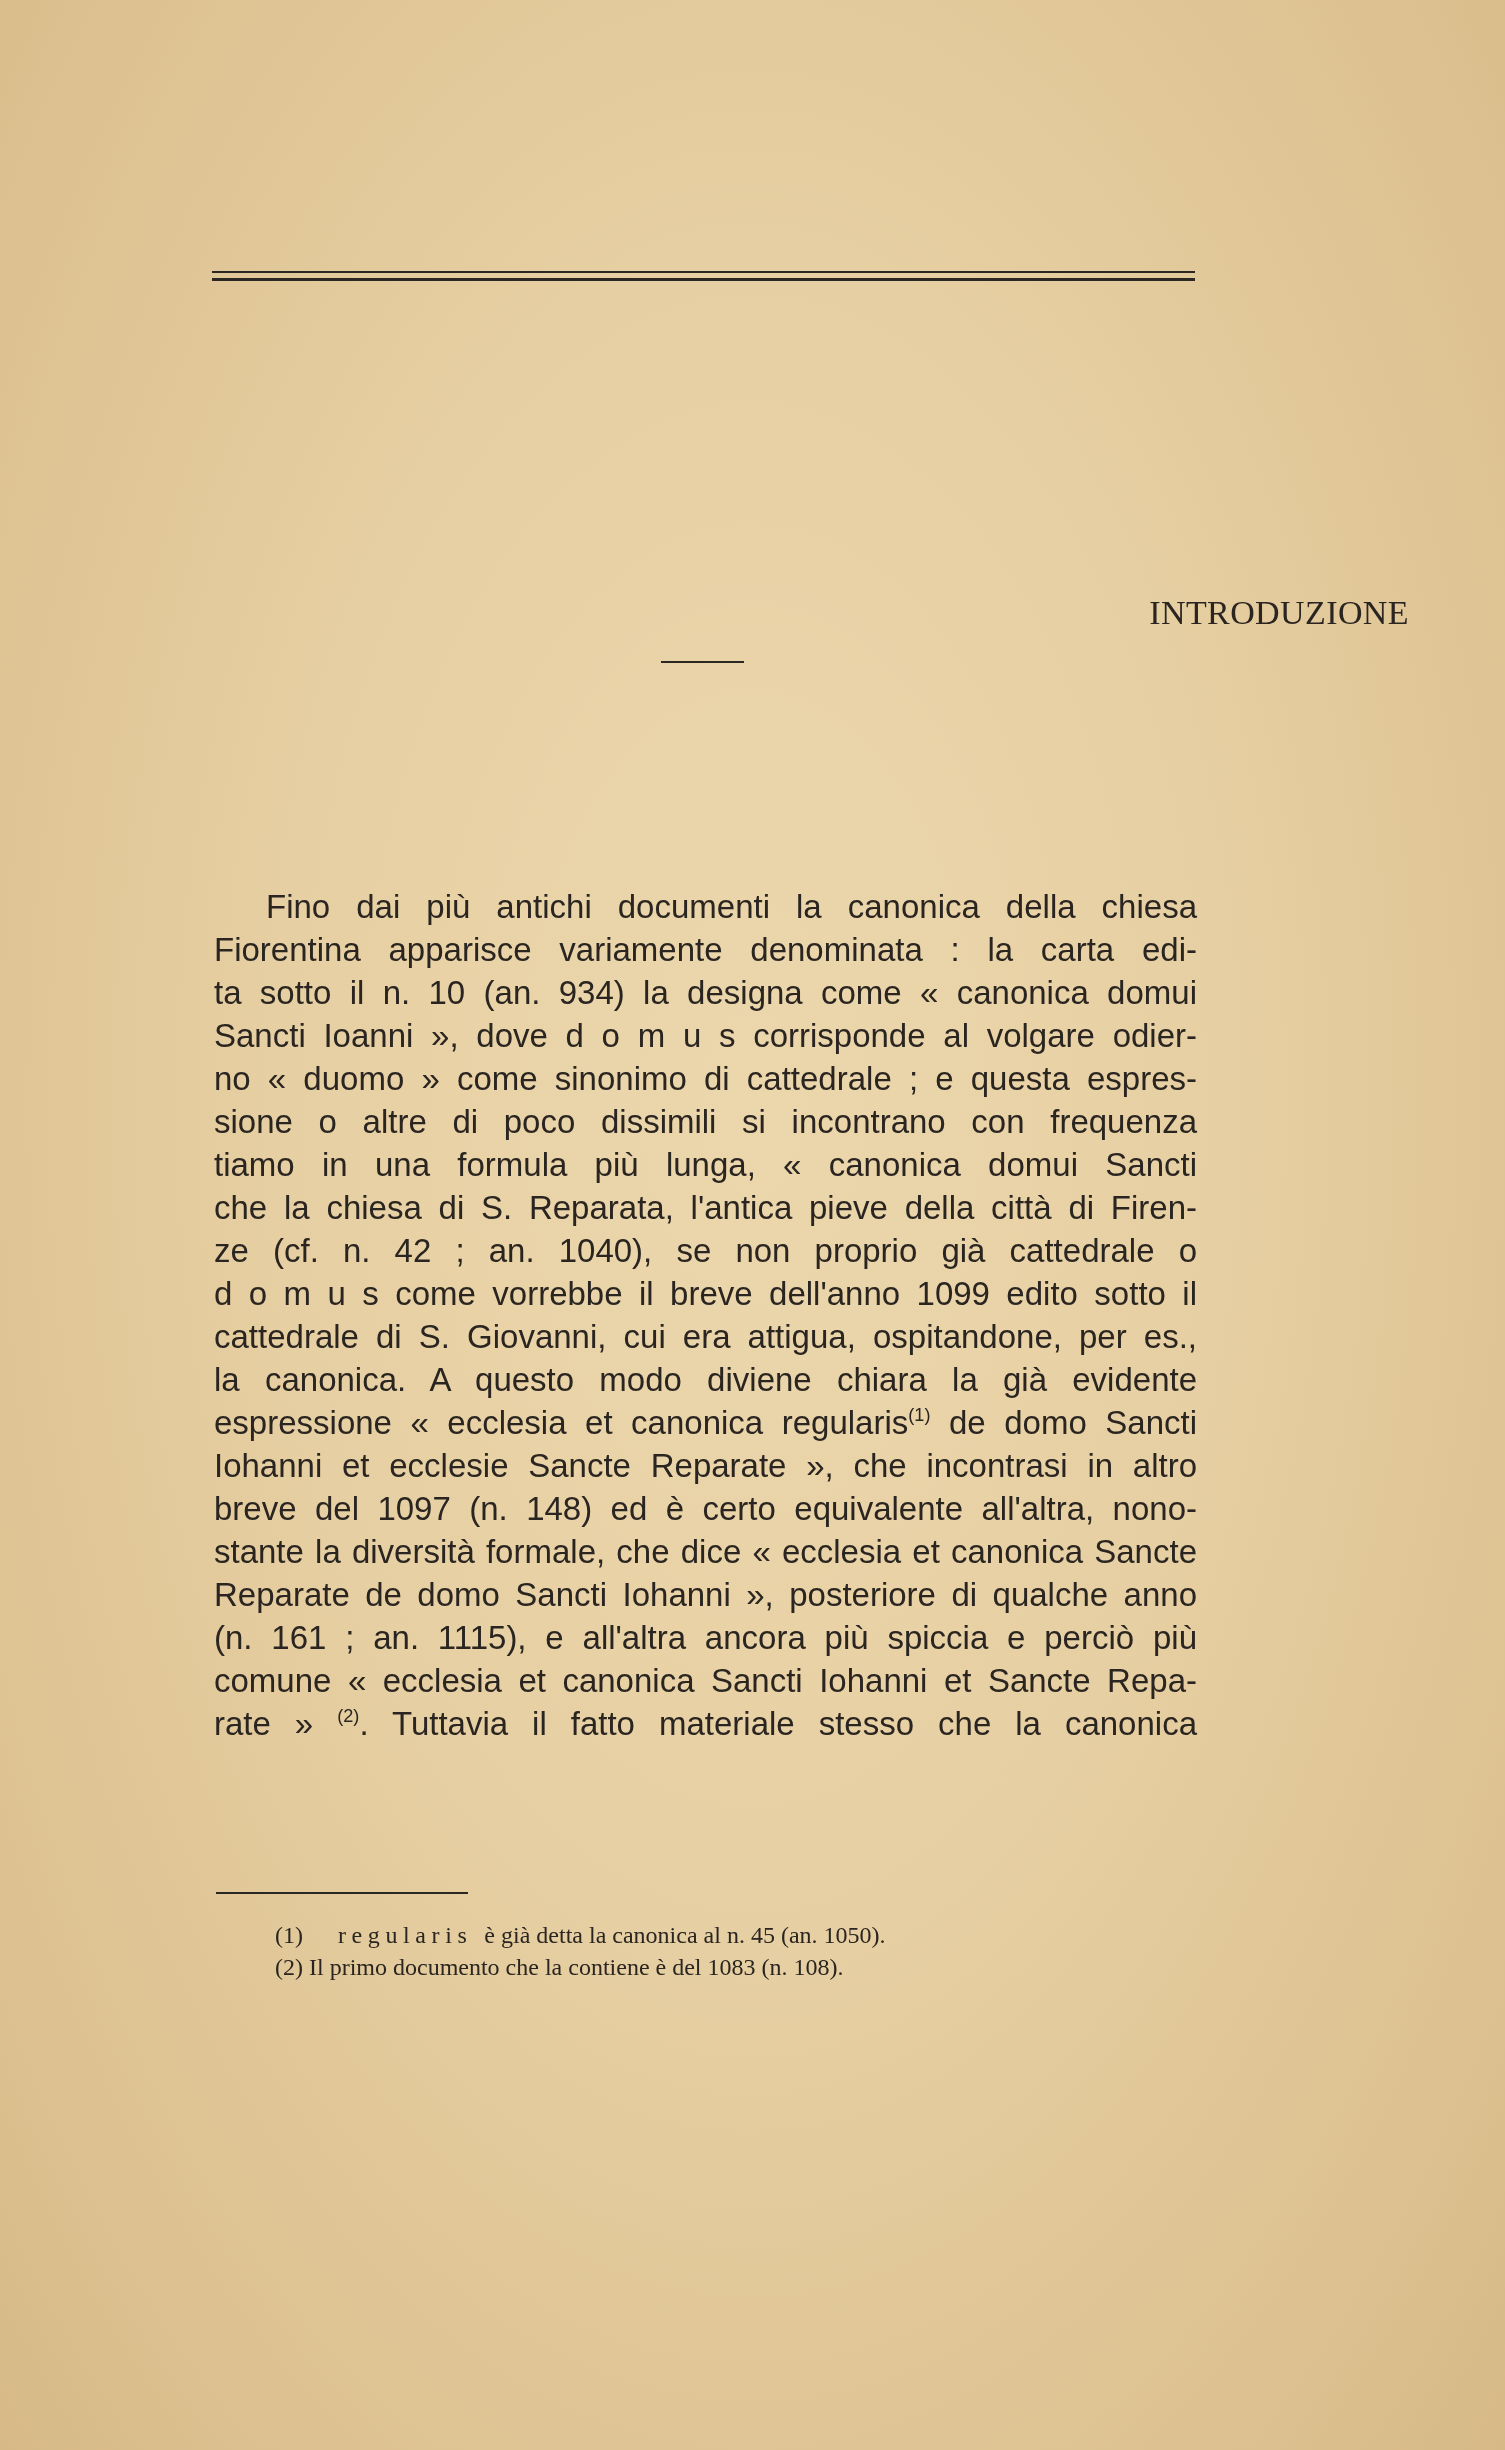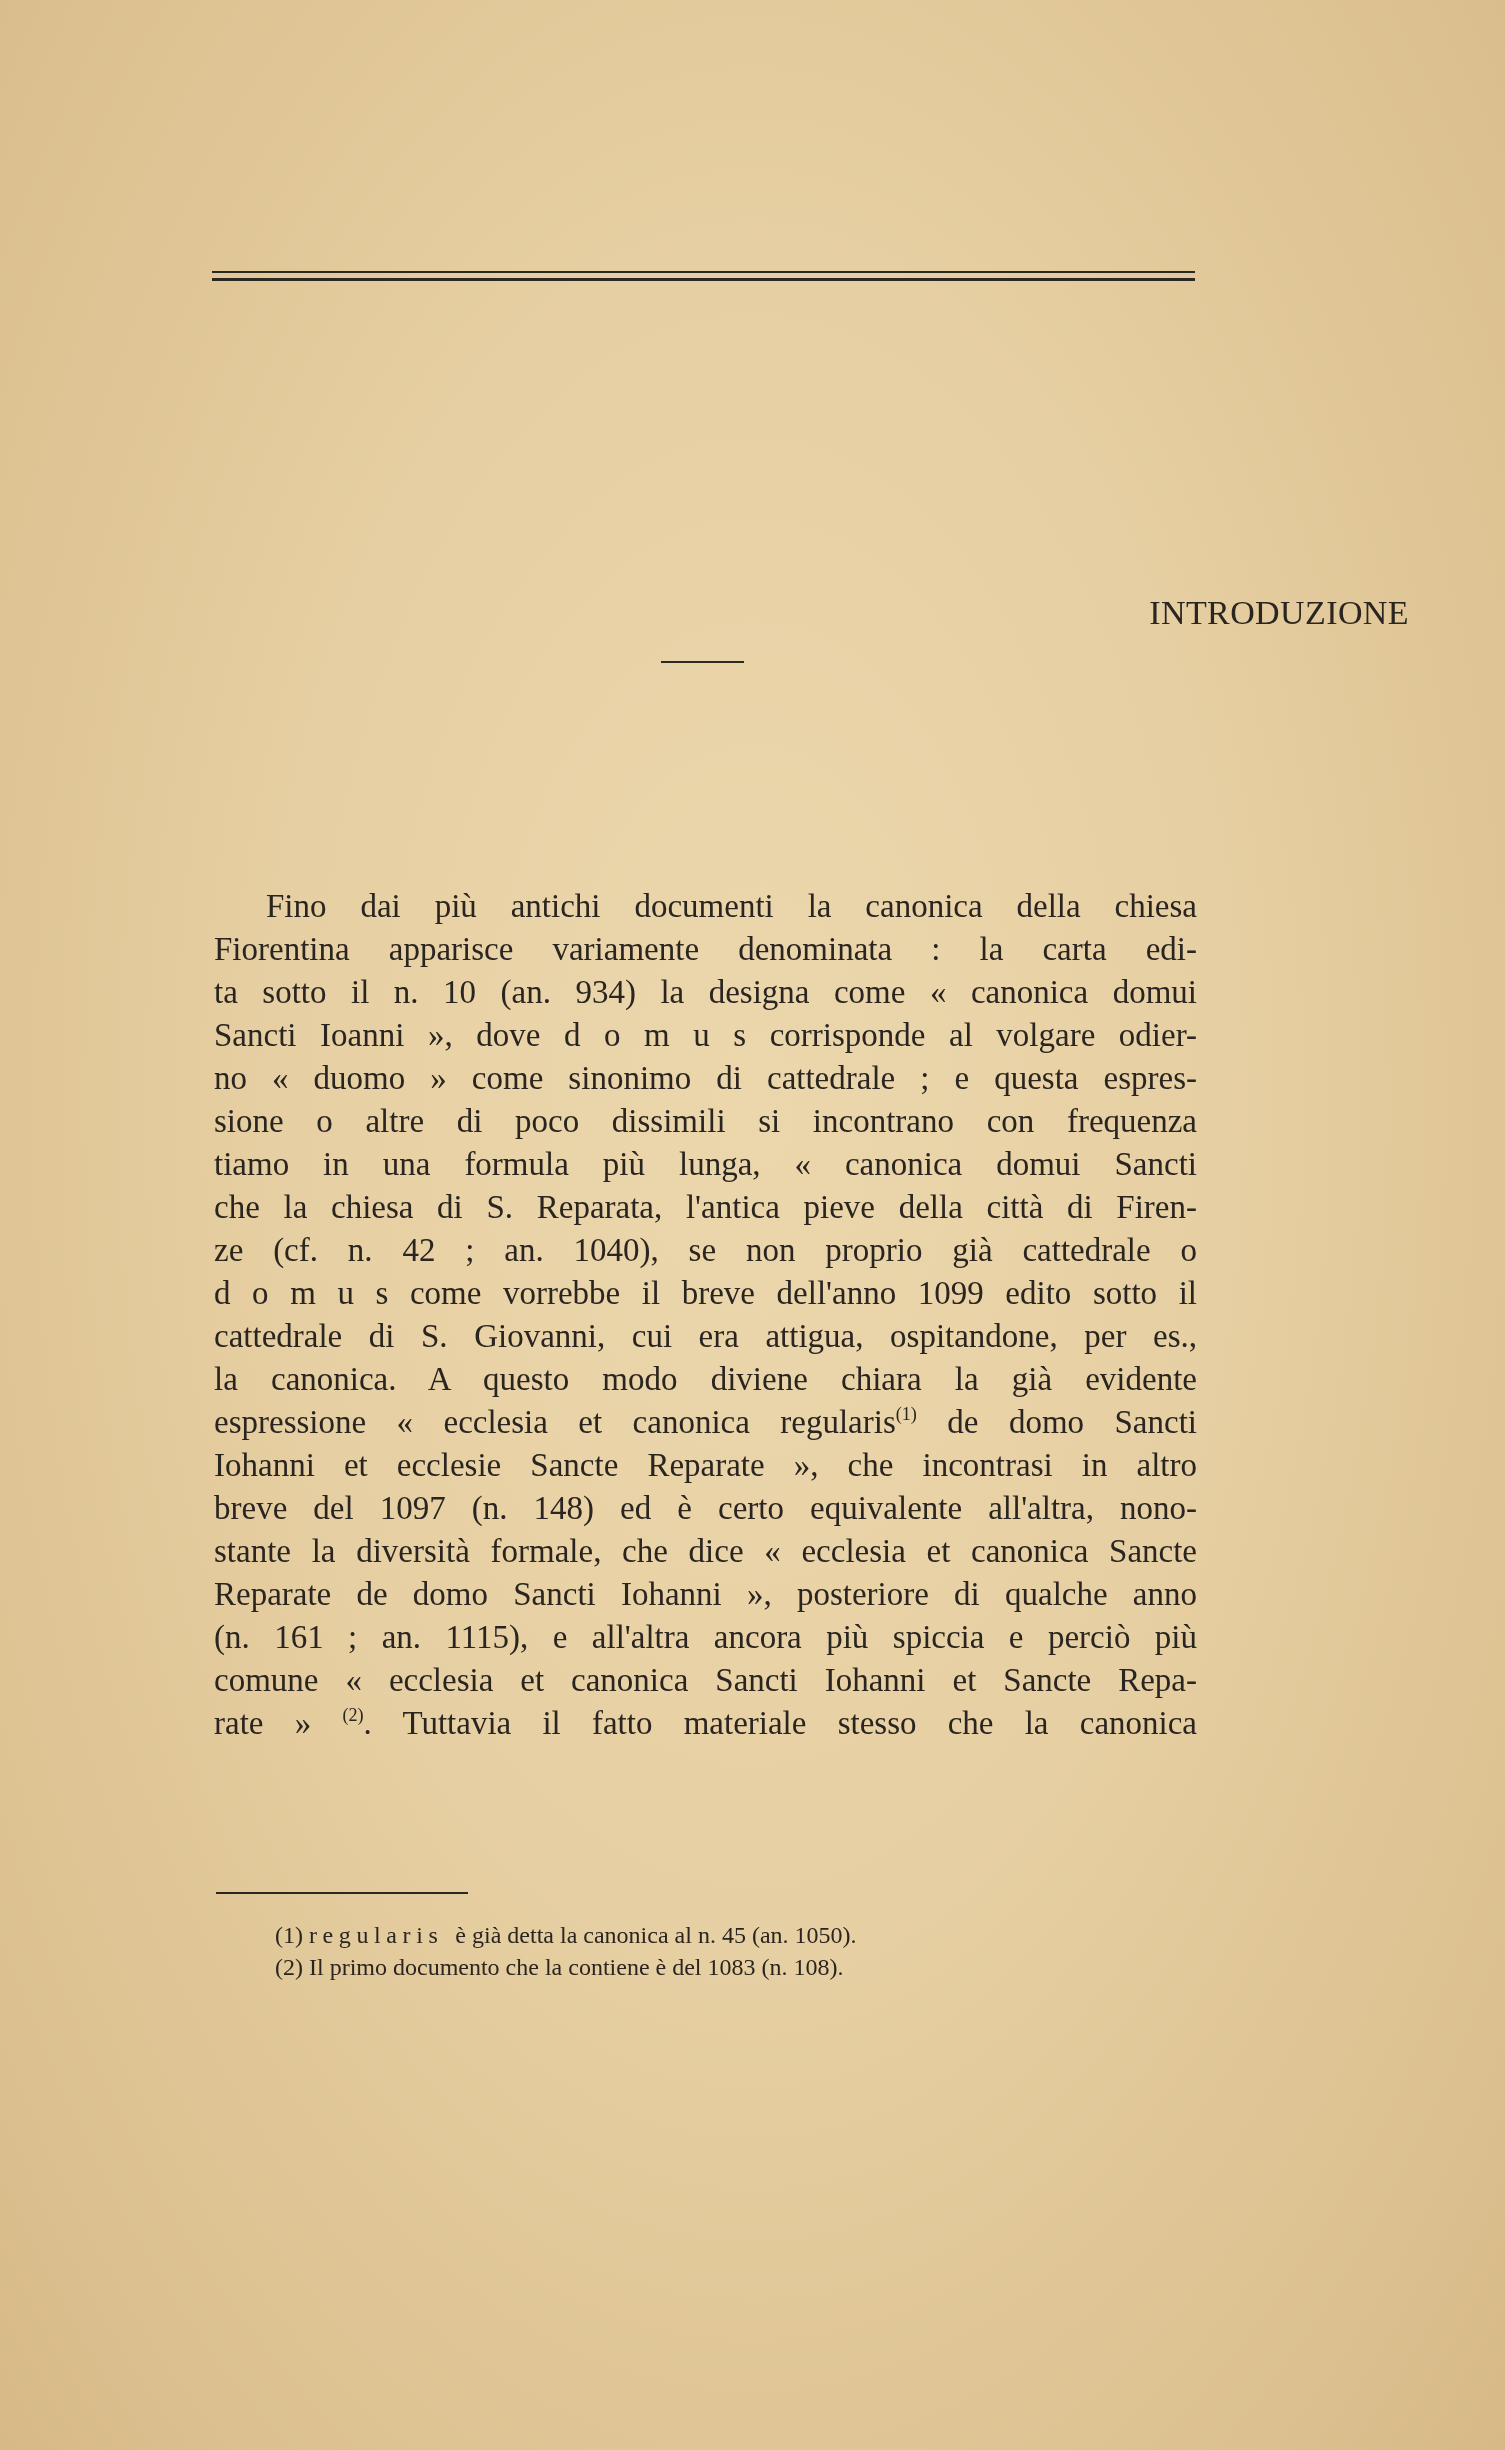--- a/index.html
+++ b/index.html
@@ -55,21 +55,21 @@
     top: 661px;
     width: 83px;
     height: 1.6px;
     background: #2b2723;
   }
   .body-text {
     position: absolute;
     left: 214px;
     top: 885px;
     width: 983px;
-    font-family: Liberation Serif, serif;
+    font-family: Liberation Sans, sans-serif;
     font-size: 33px;
     line-height: 43px;
     color: #2a2520;
   }
   .line {
     display: block;
     height: 43px;
     text-align: justify;
     text-align-last: justify;
     white-space: nowrap;
@@ -96,21 +96,21 @@
   .footnotes {
     position: absolute;
     left: 275px;
     top: 1919px;
     font-family: "Liberation Serif", "DejaVu Serif", serif;
     font-size: 24px;
     line-height: 32px;
     color: #2a2520;
   }
   .fn { display: block; white-space: nowrap; }
-  .spaced { letter-spacing: 5.6px; }
+  .spaced { letter-spacing: 5.6px; margin-left: 29px; }
   sup { font-size: 0.55em; vertical-align: 0.7em; line-height: 0; }
 </style>
 </head>
 <body>
 
 <div class="page">
 
   <div class="double-rule">
     <div class="r r1"></div>
     <div class="r r2"></div>

